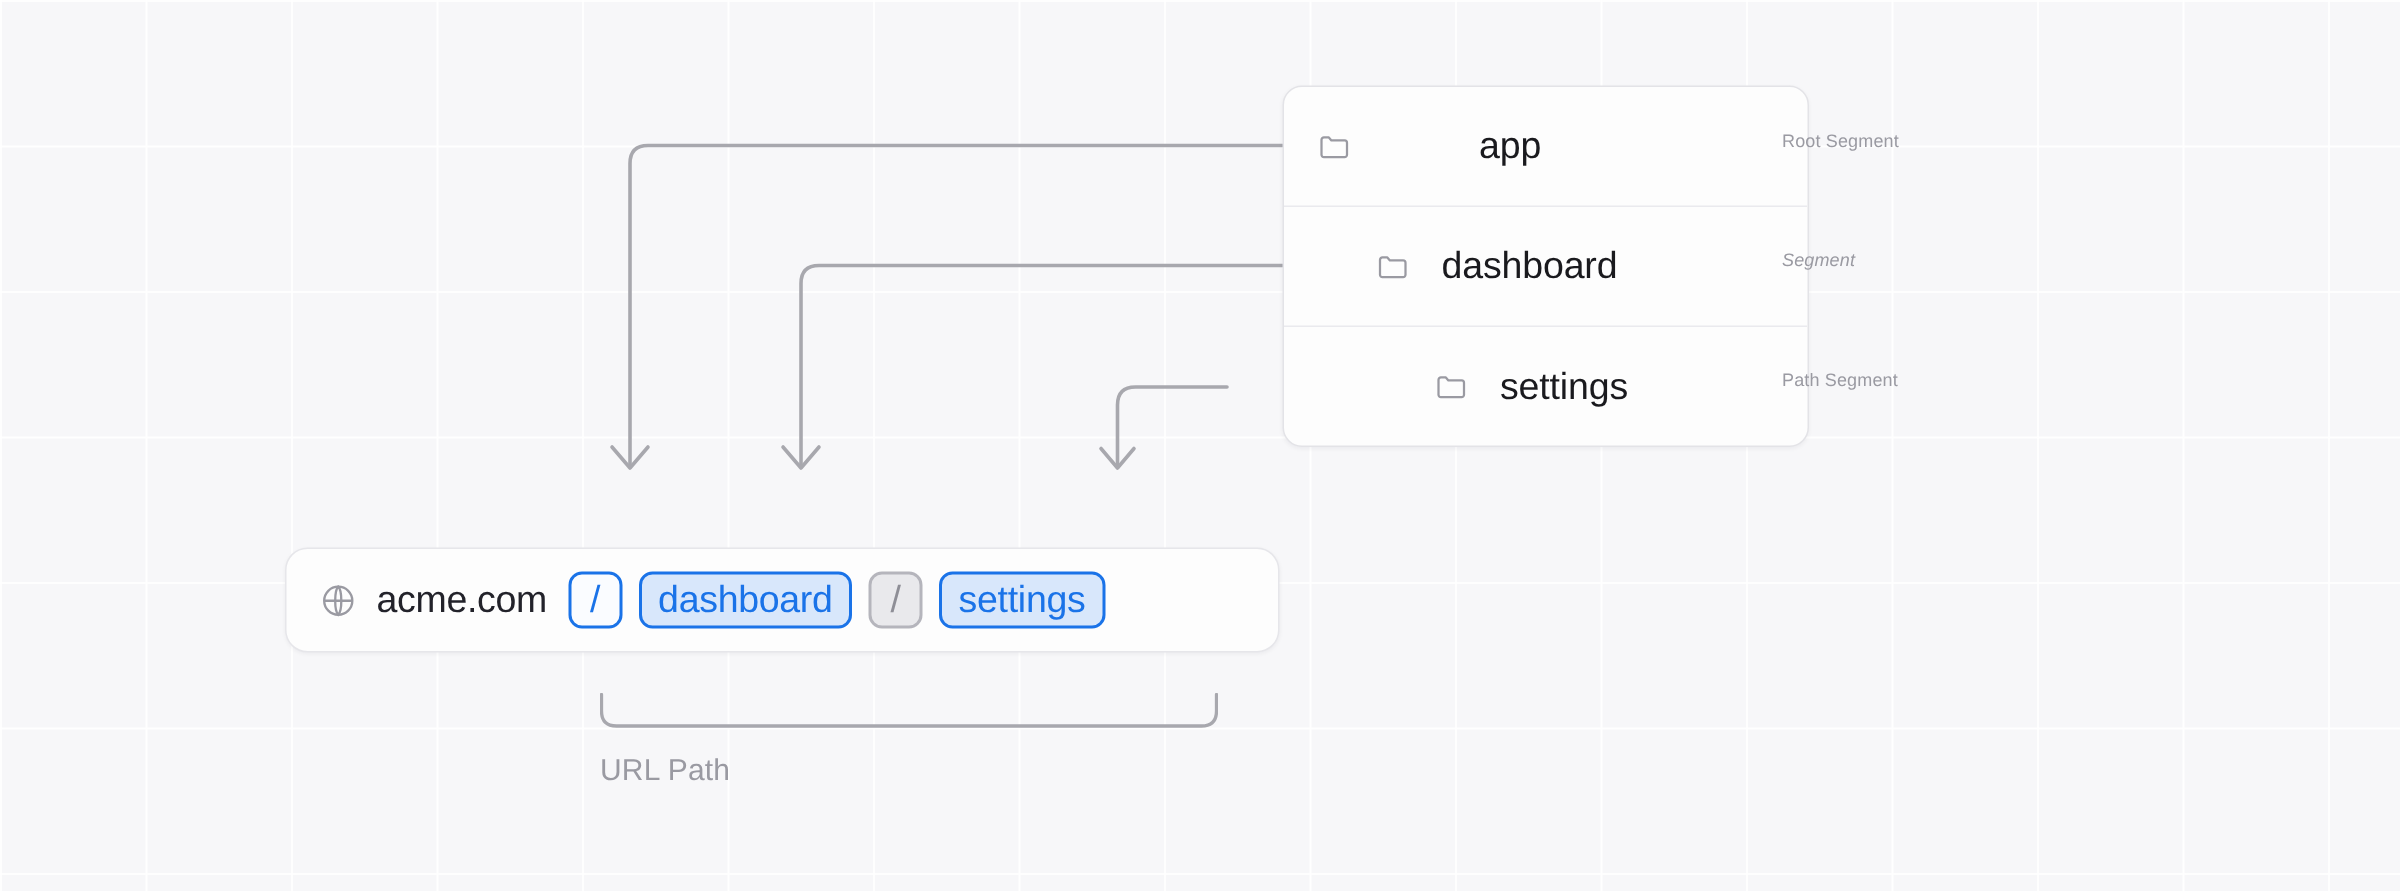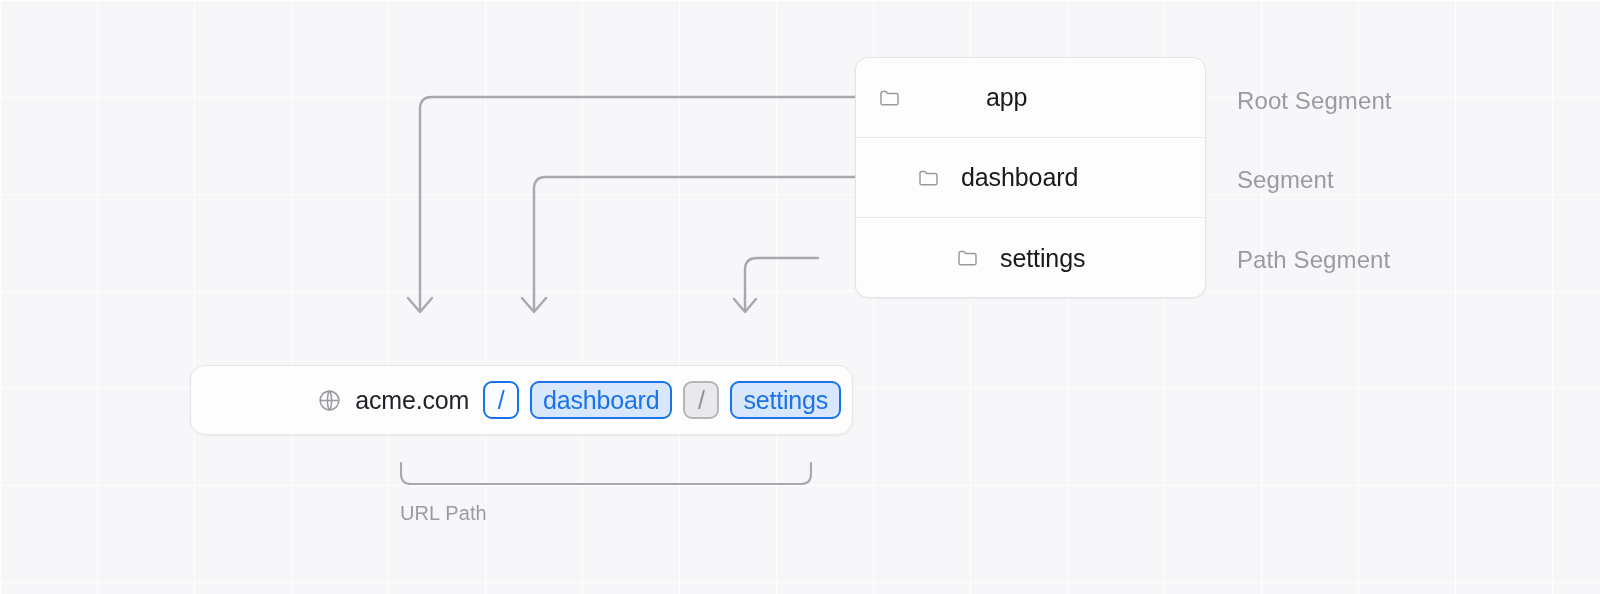--- a/index.html
+++ b/index.html
@@ -89,48 +89,47 @@
 
   .depth-0 { padding-left: 22px; gap: 32px; }
   .depth-1 { padding-left: 61px; }
   .depth-2 { padding-left: 100px; }
 
   .icon-gap { width: 20px; flex: none; }
 
   
   .seg-note {
     position: absolute;
-    left: 1237px;
-    font-size: 24px;
+    left: 1188px;
+    font-size: 12px;
     color: #9a9aa2;
     letter-spacing: 0.1px;
     white-space: nowrap;
     z-index: 3;
   }
   #note-root { top: 87px; }
-  #note-mid  { top: 166px; }
+  #note-mid  { top: 166px; font-style: italic; }
   #note-leaf { top: 246px; }
 
   
   #url-bar {
     position: absolute;
     left: 190px;
     top: 365px;
     width: 663px;
     height: 70px;
     background: #fdfdfd;
     border: 1px solid #e6e6ea;
     border-radius: 15px;
     box-shadow: 0 1px 3px rgba(20,20,40,0.05);
     display: flex;
     align-items: center;
     padding-left: 22px;
     gap: 0;
     z-index: 3;
-    justify-content: flex-end;
   }
 
   #globe-icon {
     flex: none;
     display: inline-flex;
     align-items: center;
     margin-right: 13px;
   }
 
   #host-name {

